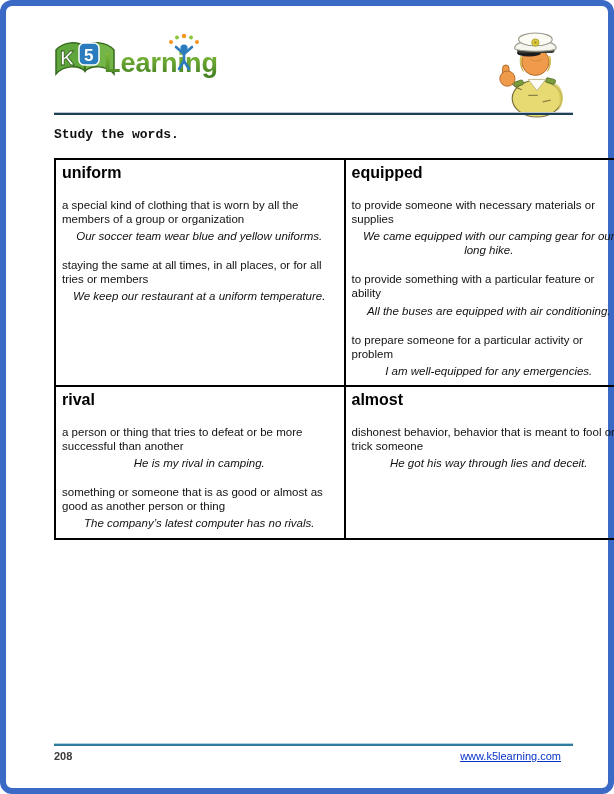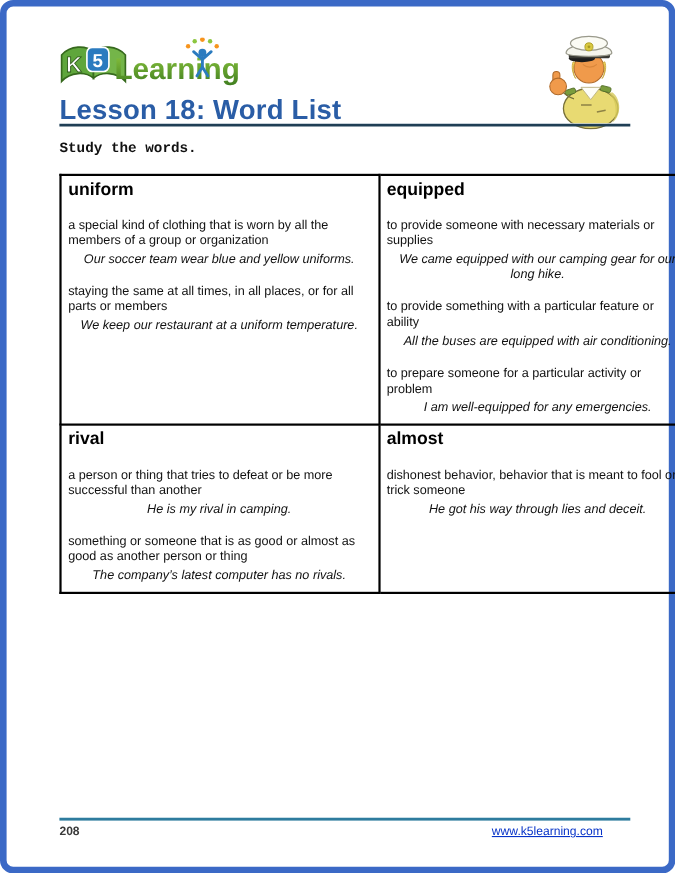--- a/index.html
+++ b/index.html
@@ -55,21 +55,21 @@
   
   .footer-rule {
     position: absolute; left: 48px; top: 737px; width: 519px; height: 3px;
     background: linear-gradient(#aecfdc 0 33%, #2e7c9e 33% 100%);
   }
   .page-number {
     position: absolute; left: 48px; top: 744px;
     font-size: 11px; font-weight: bold; color: #3a3a3a;
   }
   .site-link {
-    position: absolute; right: 60px; top: 744px;
+    position: absolute; right: 47px; top: 744px;
     font-size: 11px; color: #0632c8; text-decoration: underline;
   }
 </style>
 </head>
 <body>
 
 <div class="page">
 
   <div class="logo">
     <svg width="170" height="50" viewBox="0 0 170 50">
@@ -129,33 +129,32 @@
       <ellipse cx="45" cy="31" rx="15" ry="4.5" fill="#1c1c1c"></ellipse>
       <rect x="30" y="24" width="47" height="7" rx="3" fill="#3a3a34"></rect>
       <path d="M27,25 C27,12 79,12 79,25 C79,30 27,30 27,25 Z" fill="#f6f6ee" stroke="#9a9a8c" stroke-width="1.4"></path>
       <ellipse cx="53" cy="14" rx="21" ry="8" fill="#fbfbf4" stroke="#9a9a8c" stroke-width="1.4"></ellipse>
 
       <circle cx="53" cy="18" r="4.6" fill="#d9c840" stroke="#a89a20" stroke-width="1"></circle>
       <circle cx="53" cy="18" r="1.6" fill="#a89a20"></circle>
     </svg>
   </div>
 
-  <h1 class="page-title">Lesson 18: Word List</h1>
   <div class="title-rule"></div>
 
   <p class="instruction">Study the words.</p>
 
   <table class="wordlist">
     <tbody>
         <tr class="row-top">
       <td>
         <h2 class="word">uniform</h2>
         <p class="def">a special kind of clothing that is worn by all the members of a group or organization</p>
         <p class="ex">Our soccer team wear blue and yellow uniforms.</p>
-        <p class="def">staying the same at all times, in all places, or for all parts or members</p>
+        <p class="def">staying the same at all times, in all places, or for all tries or members</p>
         <p class="ex">We keep our restaurant at a uniform temperature.</p>
       </td>
       <td>
         <h2 class="word">equipped</h2>
         <p class="def">to provide someone with necessary materials or supplies</p>
         <p class="ex">We came equipped with our camping gear for our long hike.</p>
         <p class="def">to provide something with a particular feature or ability</p>
         <p class="ex">All the buses are equipped with air conditioning.</p>
         <p class="def">to prepare someone for a particular activity or problem</p>
         <p class="ex">I am well-equipped for any emergencies.</p>

